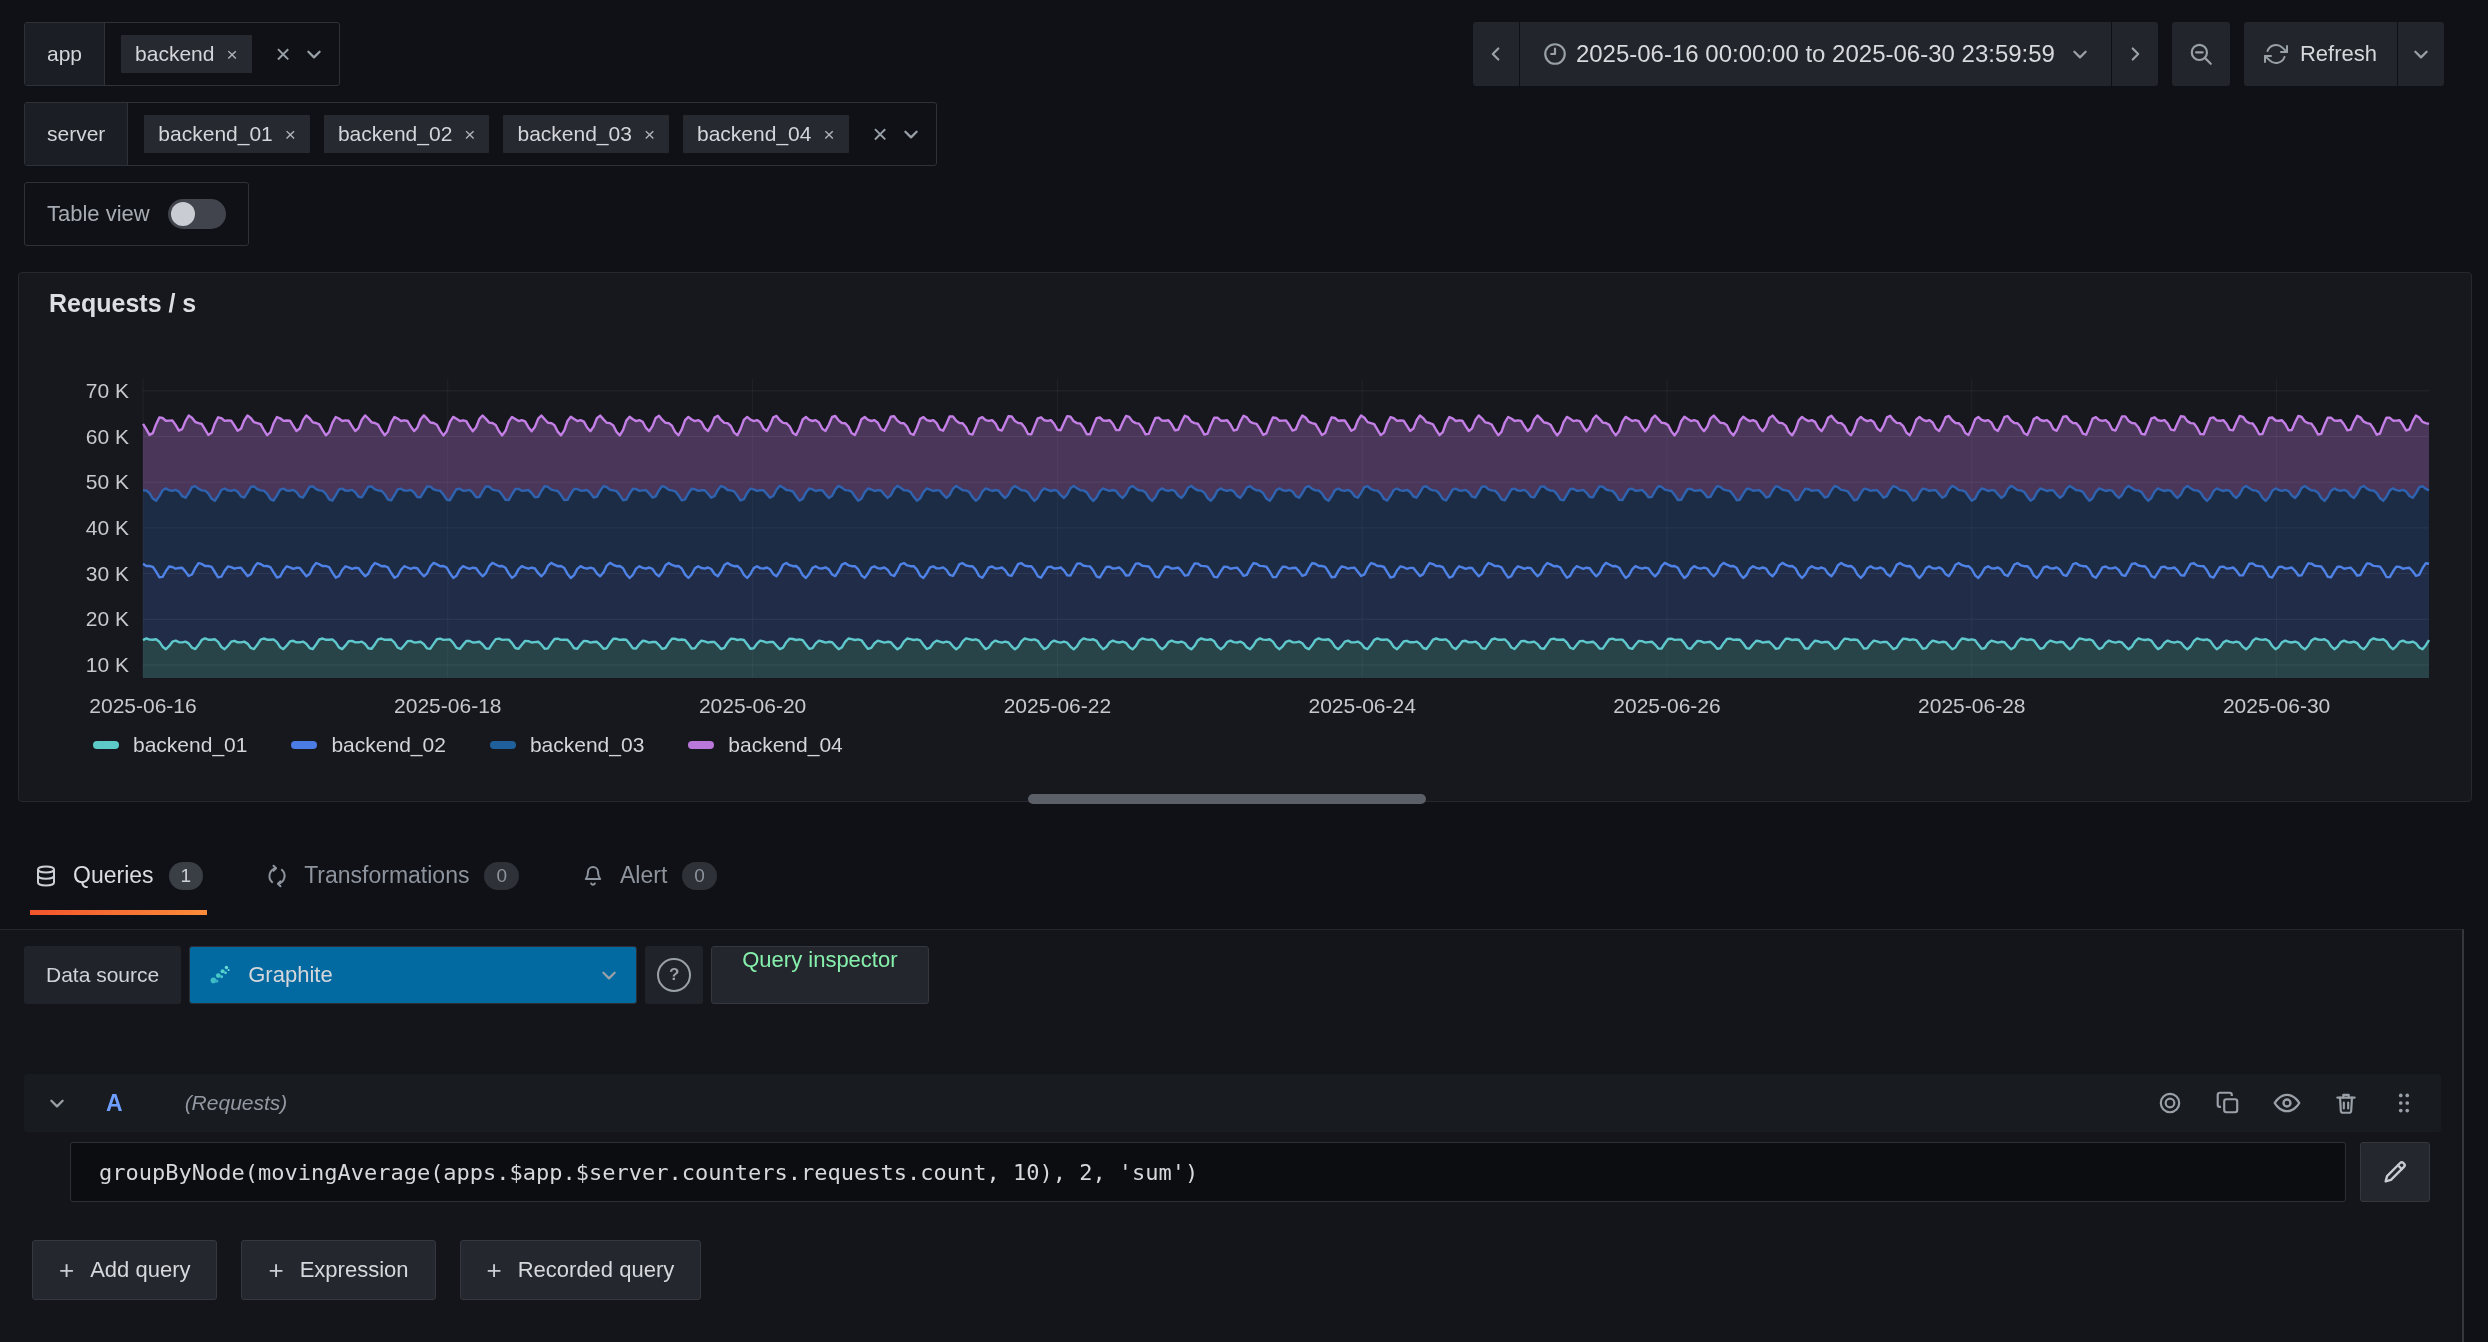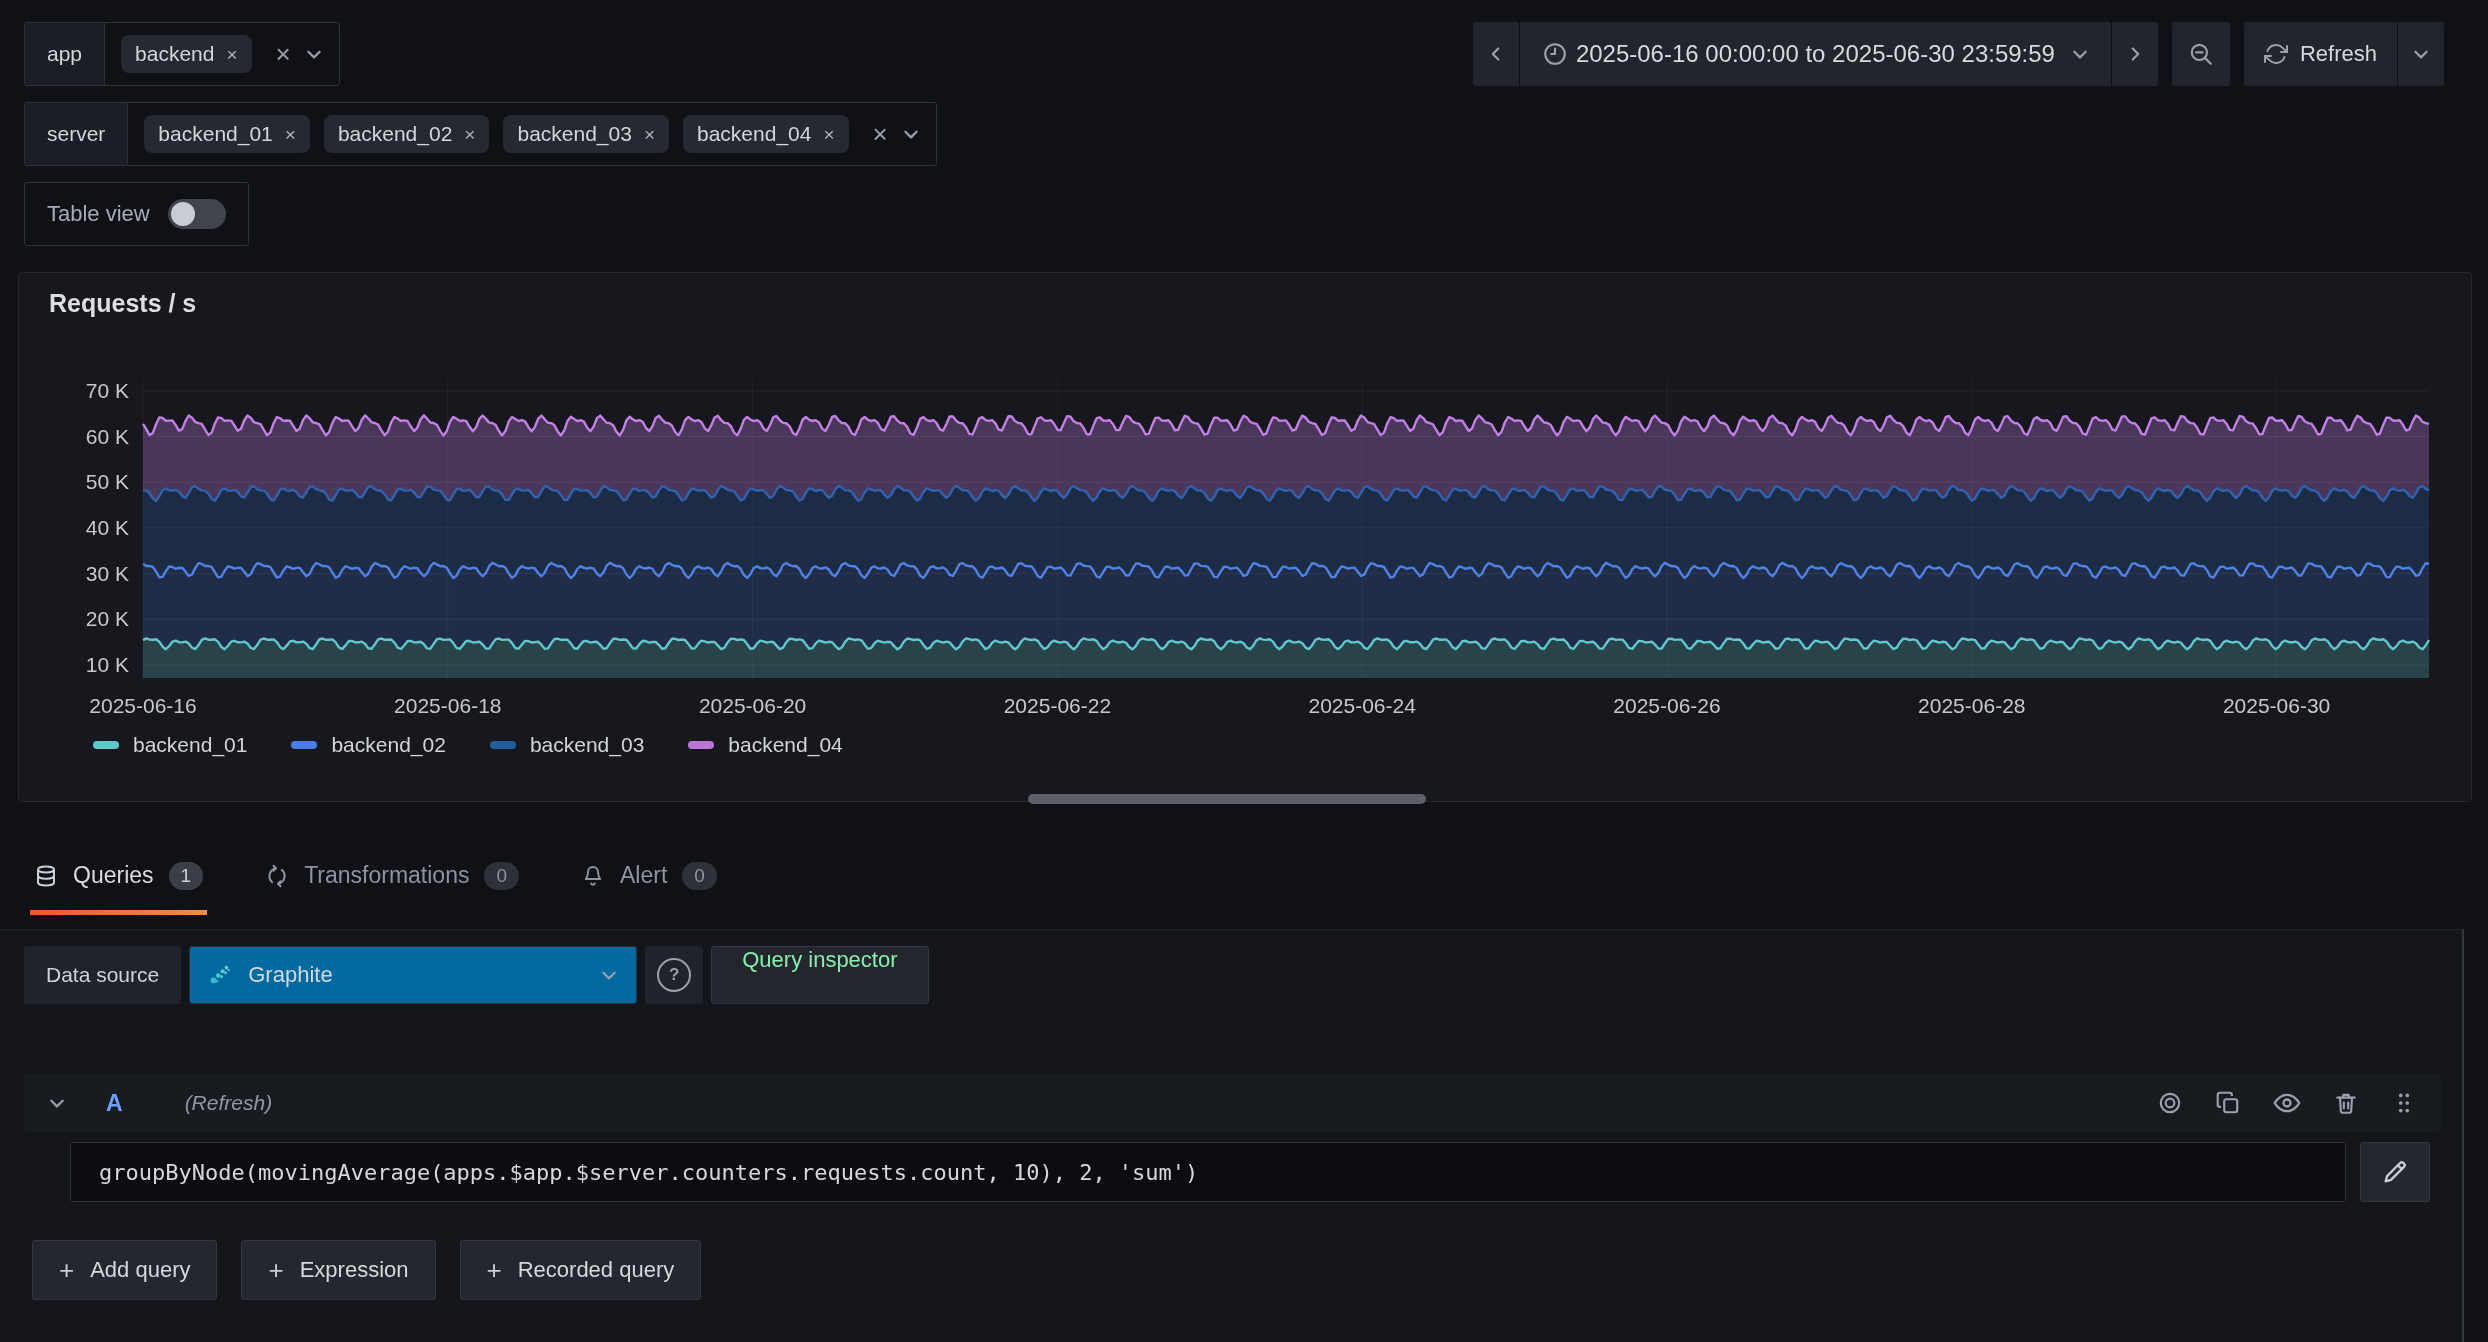--- a/index.html
+++ b/index.html
@@ -7,21 +7,21 @@
        font-family:"Liberation Sans",sans-serif;color:#d5d7db;}
   svg{display:block;}
   .icon{color:#9aa0a8;flex:0 0 auto;}
 
   
   .varbox{position:absolute;display:inline-flex;align-items:stretch;height:62px;
           border:1px solid #2e3137;border-radius:3px;background:#0f1116;}
   .varbox .varlabel{display:flex;align-items:center;padding:0 22px;background:#1b1e24;
           border-right:1px solid #2e3137;font-size:21px;color:#d3d5d9;border-radius:2px 0 0 2px;}
   .varbox .varvalue{display:flex;align-items:center;gap:14px;padding:0 16px;}
-  .tag{display:inline-flex;align-items:center;gap:12px;background:#262930;border-radius:8px;
+  .tag{display:inline-flex;align-items:center;gap:12px;background:#262930;border-radius:1px;
        padding:7px 14px;font-size:21px;color:#d3d5d9;cursor:pointer;}
   .tag .x{color:#aeb2b9;font-size:19px;line-height:1;}
   .clear-x{color:#9aa0a8;font-size:26px;line-height:1;margin-left:10px;cursor:pointer;}
 
   
   .tableview{position:absolute;left:24px;top:182px;height:62px;display:inline-flex;align-items:center;
              gap:18px;padding:0 22px;border:1px solid #2e3137;border-radius:3px;}
   .tableview .lbl{font-size:22px;color:#a7abb3;}
   .toggle{width:58px;height:30px;border-radius:15px;background:#41444c;position:relative;cursor:pointer;}
   .toggle .knob{position:absolute;left:3px;top:3px;width:24px;height:24px;border-radius:50%;background:#c9ccd2;}
@@ -322,21 +322,21 @@
   <div class="qinspector">
     <span>Query inspector</span>
   </div>
 </div>
 
 <div class="qrow-header">
   <svg class="icon" width="18" height="18" viewBox="0 0 16 16">
       <path d="M3 6l5 5 5-5" fill="none" stroke="currentColor" stroke-width="2" stroke-linecap="round" stroke-linejoin="round"></path>
     </svg>
   <span class="refid">A</span>
-  <span class="qtype">(Refresh)</span>
+  <span class="qtype">(Requests)</span>
   <div class="qrow-actions">
     <svg class="icon" width="26" height="26" viewBox="0 0 24 24" fill="none" stroke="currentColor" stroke-width="2">
         <circle cx="12" cy="12" r="8.5"></circle>
         <circle cx="12" cy="12" r="4"></circle>
       </svg>
     <svg class="icon" width="26" height="26" viewBox="0 0 24 24" fill="none" stroke="currentColor" stroke-width="2" stroke-linejoin="round">
         <rect x="8.5" y="8.5" width="12" height="12" rx="2"></rect>
         <path d="M5.5 15.5h-1a2 2 0 0 1-2-2v-9a2 2 0 0 1 2-2h9a2 2 0 0 1 2 2v1"></path>
       </svg>
     <svg class="icon" width="28" height="28" viewBox="0 0 24 24" fill="none" stroke="currentColor" stroke-width="2">

